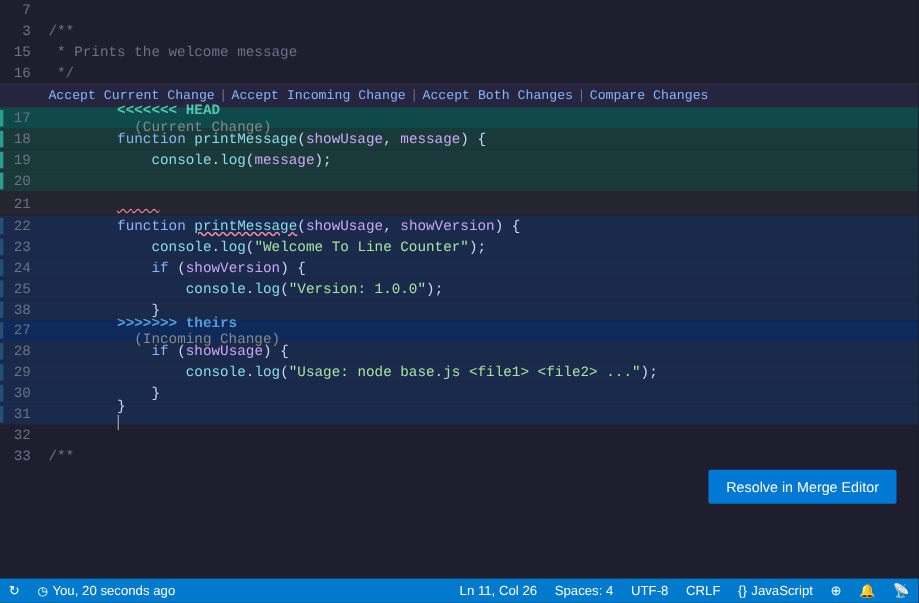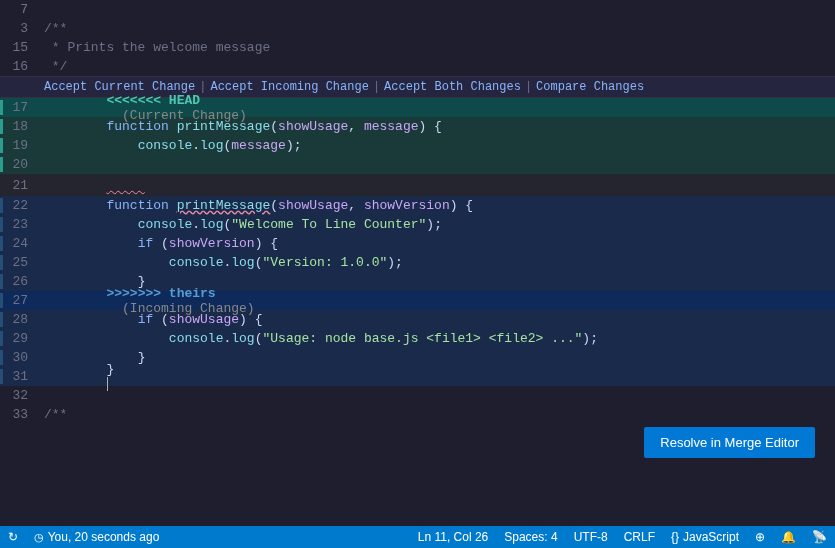--- a/index.html
+++ b/index.html
@@ -253,21 +253,21 @@
     </div>
 
     <div class="line incoming-change">
       <span class="line-number" style="border-left:3px solid #264f78;">25</span>
       <span class="line-content">
         <span>        </span><span class="method">console</span><span class="punc">.</span><span class="fn">log</span><span class="punc">(</span><span class="string">"Version: 1.0.0"</span><span class="punc">);</span>
       </span>
     </div>
 
     <div class="line incoming-change">
-      <span class="line-number" style="border-left:3px solid #264f78;">26</span>
+      <span class="line-number" style="border-left:3px solid #264f78;">38</span>
       <span class="line-content">
         <span class="punc">    }</span>
       </span>
     </div>
 
     <div class="line incoming-change-header">
       <span class="line-number" style="border-left:3px solid #264f78;">27</span>
       <span class="line-content">
         <span class="incoming-marker">&gt;&gt;&gt;&gt;&gt;&gt;&gt; theirs</span>
         <span style="color:#888;">  (Incoming Change)</span>

